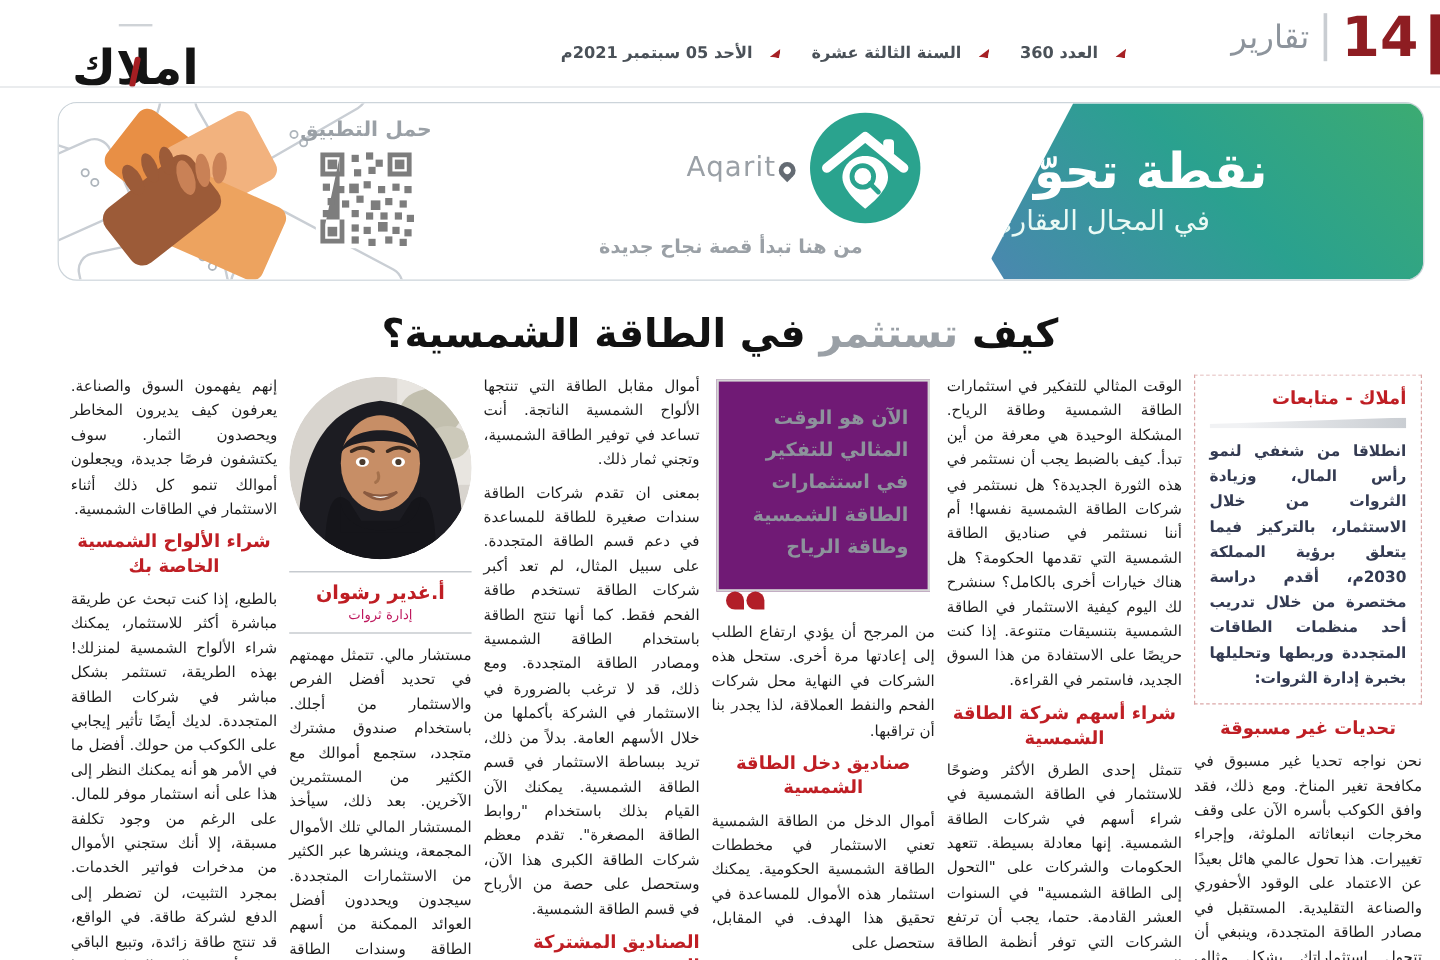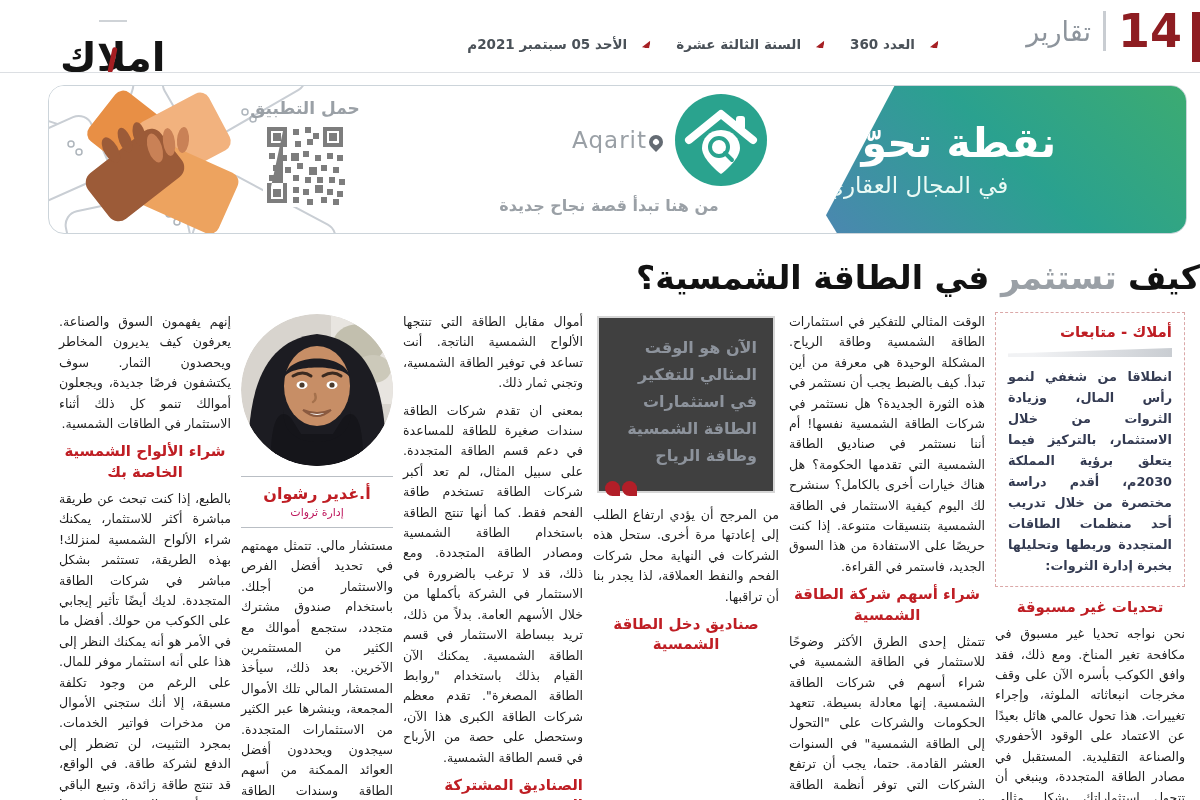--- a/index.html
+++ b/index.html
@@ -39,41 +39,41 @@
   #tagline{margin-top:8px;text-align:center;font-size:16px;font-weight:bold;color:#9aa0a6;direction:rtl;}
   #teal-ad{position:absolute;right:0;top:0;width:360px;height:147px;
     background:linear-gradient(225deg,#3cab72 0%,#2aa18f 48%,#4b87b0 100%);
     clip-path:polygon(19% 0%,100% 0%,100% 100%,3% 100%,0% 88%);
     display:flex;flex-direction:column;justify-content:center;align-items:flex-end;
     padding-right:34px;box-sizing:border-box;direction:rtl;}
   #teal-ad .l1{color:#fff;font-size:41px;font-weight:bold;line-height:1.1;}
   #teal-ad .l2{color:#eafaf5;font-size:23px;margin-top:6px;}
 
   
-  #headline{position:absolute;left:0;right:0;top:258px;direction:rtl;
+  #headline{position:absolute;left:0;right:0;top:258px;text-align:center;direction:rtl;
     font-size:33px;font-weight:bold;color:#121212;}
   #headline .hl-gray{color:#9aa0a6;}
 
   
   #body{position:absolute;left:55px;top:312px;width:1130px;height:488px;display:flex;direction:rtl;
     gap:10px;overflow:hidden;}
   .col{box-sizing:border-box;}
   .col p{margin:0 0 7px 0;font-size:12.6px;line-height:20.4px;text-align:justify;color:#1e1e1e;direction:rtl;}
   .subhead{font-size:15px;font-weight:bold;color:#bf1e24;text-align:center;line-height:1.35;margin:5px 0 7px;}
   .subhead.right{text-align:right;margin:2px 0 3px;}
 
   
   #sidebar-box{border:1.5px dashed #dba8a8;padding:10px 12px;margin-bottom:10px;}
   #sidebar-label{font-size:15px;font-weight:bold;color:#bf1e24;text-align:right;direction:rtl;}
   #sidebar-swoosh{height:9px;margin:7px 0 9px;background:linear-gradient(to left,#c9cdd2,#f1f2f4 85%);
     clip-path:polygon(0 60%,100% 0,100% 100%,0 100%);}
   #sidebar-box p{font-weight:600;color:#343b52;font-size:12.8px;line-height:21px;margin:0;}
 
   
-  #quote-box{border:2px solid #d6d6d6;padding:16px 16px 22px;margin:4px 4px 0;background:#404040;}
+  #quote-box{border:2px solid #d6d6d6;padding:16px 16px 22px;margin:4px 4px 12px;background:#701a75;}
   #quote-text{font-size:16px;font-weight:bold;color:#8d939c;line-height:27px;text-align:right;direction:rtl;}
   #quote-glyph{text-align:left;margin:-12px 0 6px 10px;height:18px;}
   .q{display:inline-block;width:15px;height:15px;background:#b21e28;border-radius:50% 50% 0 50%;margin-left:2px;}
 
   
   #photo{width:152px;height:152px;border-radius:50%;overflow:hidden;margin:2px auto 10px;}
   #caption{border-top:1px solid #b9bec4;border-bottom:1px solid #b9bec4;padding:7px 0 8px;text-align:center;margin-bottom:8px;}
   #author-name{font-size:16px;font-weight:bold;color:#bf1e24;}
   #author-title{font-size:11px;color:#be185d;margin-top:3px;}
 </style>
@@ -247,20 +247,21 @@
 
     <div class="col" style="flex:0 0 186px;">
       <div id="quote-box">
         <div id="quote-text">الآن هو الوقت المثالي للتفكير في استثمارات الطاقة الشمسية وطاقة الرياح</div>
       </div>
       <div id="quote-glyph">
         <span class="q"></span><span class="q"></span>
       </div>
       <p>من المرجح أن يؤدي ارتفاع الطلب إلى إعادتها مرة أخرى. ستحل هذه الشركات في النهاية محل شركات الفحم والنفط العملاقة، لذا يجدر بنا أن تراقبها.</p>
       <div class="subhead">صناديق دخل الطاقة الشمسية</div>
+      <p>أموال الدخل من الطاقة الشمسية تعني الاستثمار في مخططات الطاقة الشمسية الحكومية. يمكنك استثمار هذه الأموال للمساعدة في تحقيق هذا الهدف. في المقابل، ستحصل على</p>
     </div>
 
     <div class="col" style="flex:0 0 180px;">
       <p>أموال مقابل الطاقة التي تنتجها الألواح الشمسية الناتجة. أنت تساعد في توفير الطاقة الشمسية، وتجني ثمار ذلك.</p>
       <p>بمعنى ان تقدم شركات الطاقة سندات صغيرة للطاقة للمساعدة في دعم قسم الطاقة المتجددة. على سبيل المثال، لم تعد أكبر شركات الطاقة تستخدم طاقة الفحم فقط. كما أنها تنتج الطاقة باستخدام الطاقة الشمسية ومصادر الطاقة المتجددة. ومع ذلك، قد لا ترغب بالضرورة في الاستثمار في الشركة بأكملها من خلال الأسهم العامة. بدلاً من ذلك، تريد ببساطة الاستثمار في قسم الطاقة الشمسية. يمكنك الآن القيام بذلك باستخدام "روابط الطاقة المصغرة". تقدم معظم شركات الطاقة الكبرى هذا الآن، وستحصل على حصة من الأرباح في قسم الطاقة الشمسية.</p>
       <div class="subhead right">الصناديق المشتركة المتجددة:</div>
 
     </div>
 
     <div class="col" style="flex:0 0 152px;">

